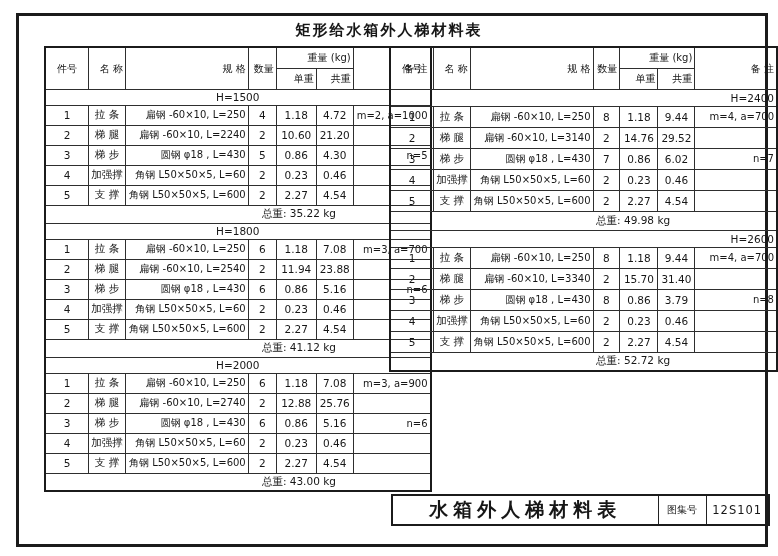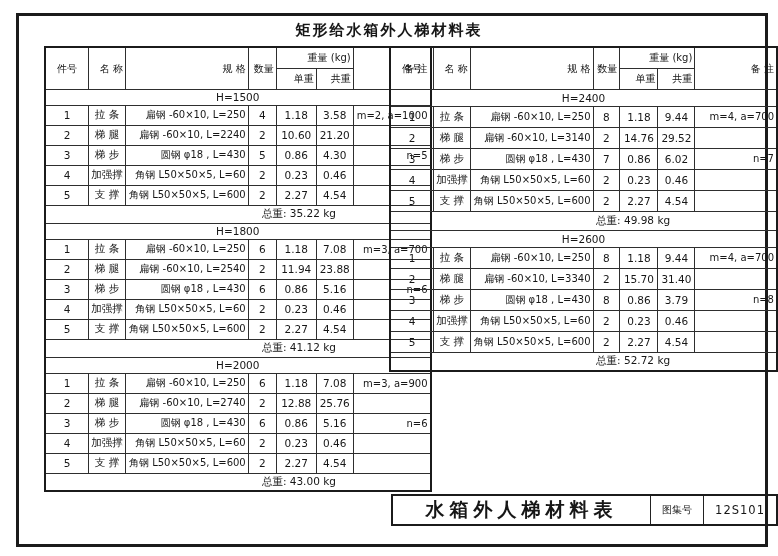--- a/index.html
+++ b/index.html
@@ -48,40 +48,40 @@
   .mat-table th {
     text-align: right;
     font-size: 10px;
     height: 21px;
     line-height: 1.15;
   }
   .mat-table th.vstack { word-break: break-all; padding: 0 11px; }
   .mat-table tr.datarow td { height: 20px; }
   #table-right tr.datarow td { height: 21px; }
   .mat-table tr.band td  { height: 16px; text-align: center; font-size: 10.5px; margin-left: 8px; }
-  #table-right tr.band td { height: 17px; }
+  #table-right tr.band td { height: 17px; text-align: right; }
   .mat-table tr.totrow td { height: 18px; text-align: left; padding-left: 56%; }
   #table-right tr.totrow td { height: 19px; padding-left: 53%; }
   .mat-table td.c { text-align: center; }
   .mat-table td.l { text-align: right; padding-left: 3px; font-size: 10px; }
   
   table.title-block {
     position: absolute;
     left: 391px; top: 494px;
     border-collapse: collapse;
     table-layout: fixed;
     border: 2px solid #1b1b1b;
     font-size: 10px;
   }
   .title-block td {
     border: 1px solid #222222;
     text-align: center;
     overflow: hidden;
     white-space: nowrap;
-    padding: 0 11px;
+    padding: 0 4px;
   }
   .title-block td.tb-title {
     height: 30px;
     font-size: 19px;
     font-weight: 700;
     letter-spacing: 5px;
   }
   .title-block tr.tb-row2 td { height: 21px; font-size: 9.5px; }
   .title-block td.tb-atlas { font-size: 11.5px; letter-spacing: 1px; }
   .title-block td.tb-pageno { font-size: 11px; }
@@ -126,21 +126,21 @@
     <tbody>
       <tr class="band">
         <td colspan="7">H=1500</td>
       </tr>
       <tr class="datarow">
         <td class="c">1</td>
         <td class="c">拉 条</td>
         <td class="l">扁钢 -60×10, L=250</td>
         <td class="c">4</td>
         <td class="c">1.18</td>
-        <td class="c">3.58</td>
+        <td class="c">4.72</td>
         <td class="l">m=2, a=1000</td>
       </tr>
       <tr class="datarow">
         <td class="c">2</td>
         <td class="c">梯 腿</td>
         <td class="l">扁钢 -60×10, L=2240</td>
         <td class="c">2</td>
         <td class="c">10.60</td>
         <td class="c">21.20</td>
         <td class="l"></td>

